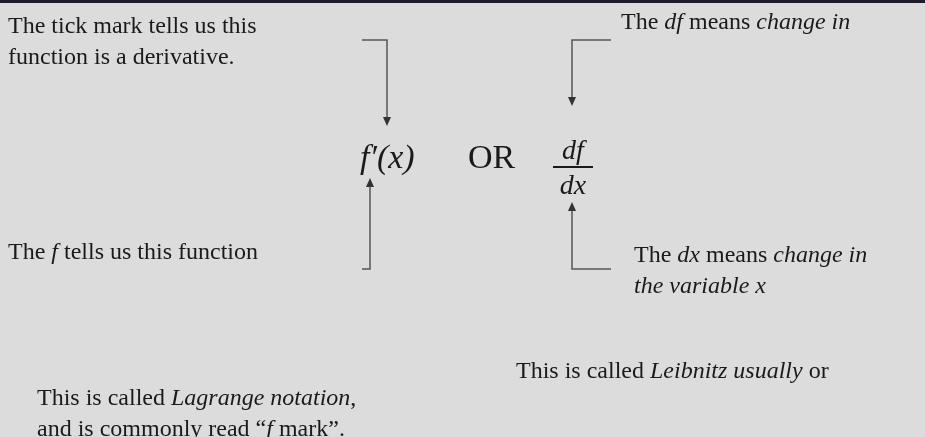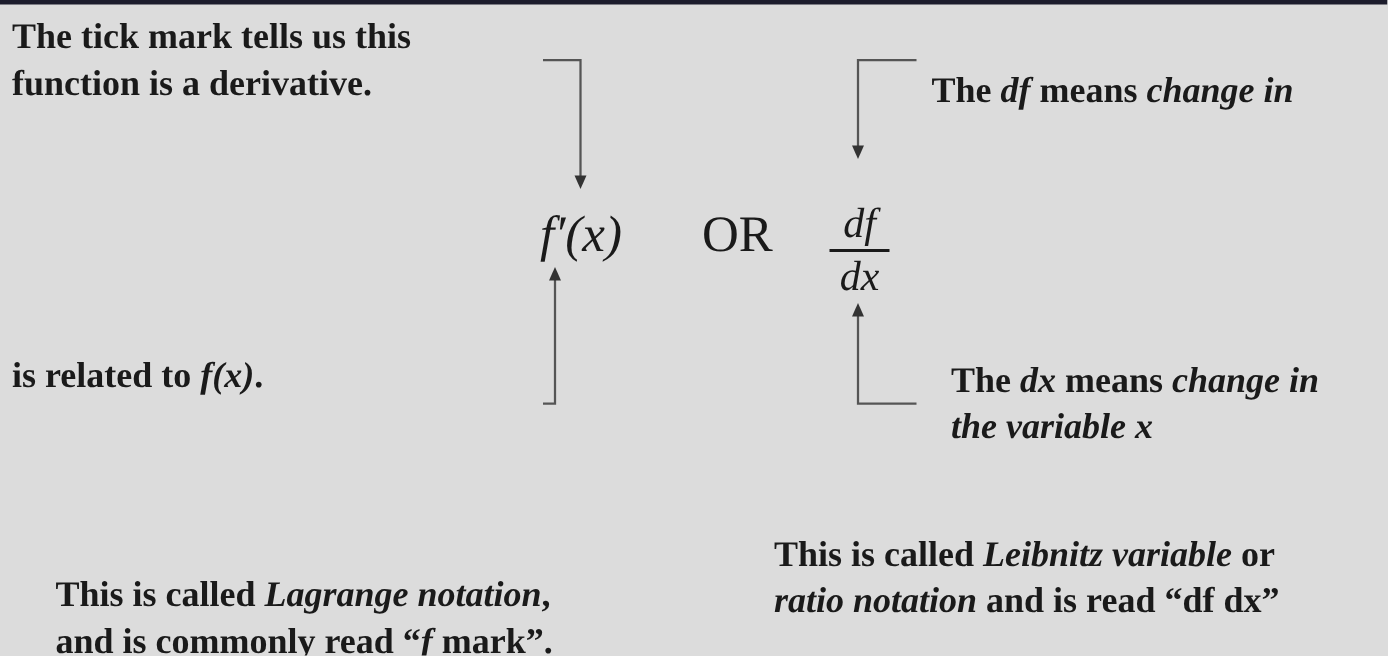--- a/index.html
+++ b/index.html
@@ -1,19 +1,19 @@
 <!DOCTYPE html>
 <html><head>
 <meta charset="utf-8">
 <style>
   html, body { margin:0; padding:0; }
   body { width:925px; height:437px; background:#dcdcdc; position:relative; overflow:hidden;
          font-family:"DejaVu Serif","Liberation Serif",serif; color:#1a1a1a; }
   .topbar { position:absolute; left:0; top:0; width:925px; height:3px; background:#1c1c2c; }
-  .txt { position:absolute; font-family:"Liberation Serif","DejaVu Serif",serif; font-size:24px; line-height:31px; white-space:nowrap;font-weight:bold; }
+  .txt { position:absolute; font-family:"Liberation Serif","DejaVu Serif",serif; font-size:24px; line-height:31px; white-space:nowrap; }
   .it { font-style:italic; }
   .formula { position:absolute; font-family:"Liberation Serif","DejaVu Serif",serif; font-size:34px; }
   svg.arrows { position:absolute; left:0; top:0; }
   .frac { position:absolute; left:553px; top:136px; width:40px; text-align:center; font-family:"Liberation Serif",serif; font-size:28px; font-style:italic; }
   .frac .num { display:block; line-height:28px; }
   .frac .bar { display:block; height:1.5px; background:#1a1a1a; margin:2px 0 3px 0; }
   .frac .den { display:block; line-height:28px; }
 </style>
 </head>
 <body>
@@ -35,24 +35,24 @@
   <path d="M611,269 L572,269 L572,210" fill="none" stroke="#555" stroke-width="1.5"></path>
   <path d="M568,211 L576,211 L572,202 Z" fill="#333"></path>
 </svg>
 
 <div class="txt" style="left:8px; top:10px;">
   <div>The tick mark tells us this</div>
   <div>function is a derivative.</div>
 </div>
 
 <div class="txt" style="left:8px; top:236px;">
-  <div><span>is related to </span><span class="it">f(x)</span><span>.</span></div>
+  <div><span>The </span><span class="it">f</span><span> tells us this function</span></div>
 </div>
 
-<div class="txt" style="left:621px; top:6px;margin-top:40px;">
+<div class="txt" style="left:621px; top:6px;">
   <div><span>The </span><span class="it">df</span><span> means </span><span class="it">change in</span></div>
 </div>
 
 <div class="txt" style="left:634px; top:239px;">
   <div><span>The </span><span class="it">dx</span><span> means </span><span class="it">change in</span></div>
   <div class="it">the variable x</div>
 </div>
 
 <div class="formula it" style="left:360px; top:138px;">f′(x)</div>
 <div class="formula" style="left:468px; top:138px;">OR</div>
@@ -61,15 +61,14 @@
   <span class="bar"></span>
   <span class="den">dx</span>
 </div>
 
 <div class="txt" style="left:37px; top:338px;margin-top:44px;">
   <div><span>This is called </span><span class="it">Lagrange notation</span><span>,</span></div>
   <div><span>and is commonly read “</span><span class="it">f</span><span> mark”.</span></div>
 </div>
 
 <div class="txt" style="left:516px; top:355px;">
-  <div><span>This is called </span><span class="it">Leibnitz variable</span><span> or</span></div>
-  <div><span class="it">ratio notation</span><span> and is read “df dx”</span></div>
+  <div><span>This is called </span><span class="it">Leibnitz usually</span><span> or</span></div>
 </div>
 
 </body></html>

